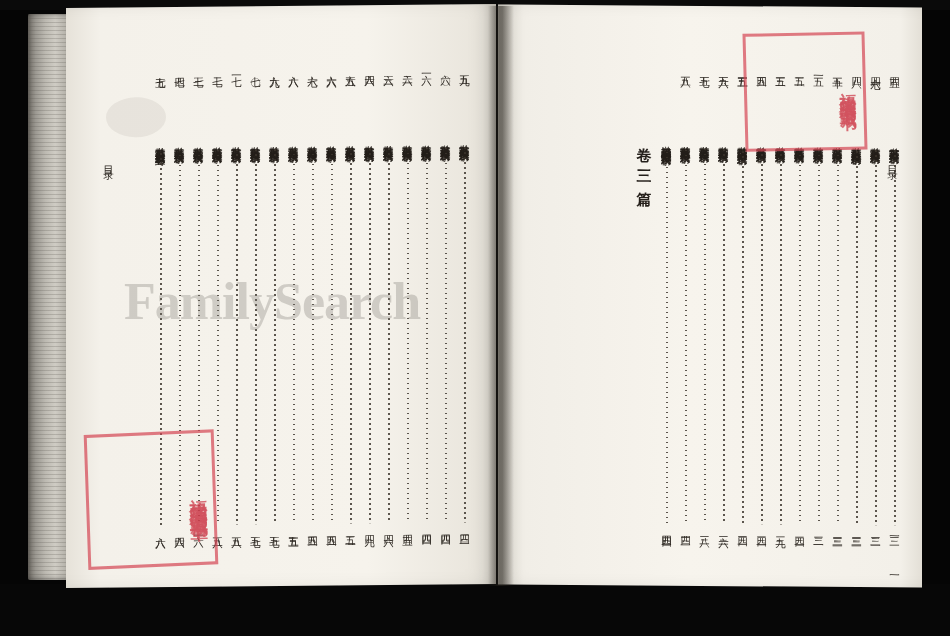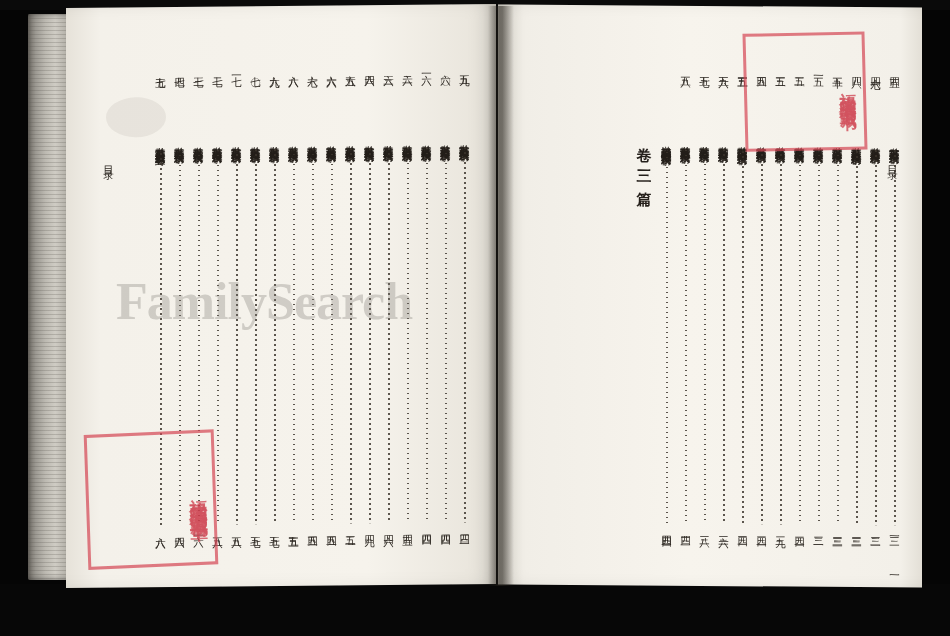--- a/index.html
+++ b/index.html
@@ -209,21 +209,21 @@
   }
   .seal-bl {
     left: 20px; bottom: 20px;
     width: 130px; height: 135px;
     transform: rotate(-2deg);
     font-size: 18px;
   }
   
   .watermark {
     position: absolute;
-    left: 116px;
+    left: 124px;
     top: 272px;
     font-size: 52px;
     font-weight: bold;
     color: rgba(120,116,108,.30);
     letter-spacing: -1px;
     white-space: nowrap;
     pointer-events: none;
     font-family: "Liberation Serif", serif;
   }
   

